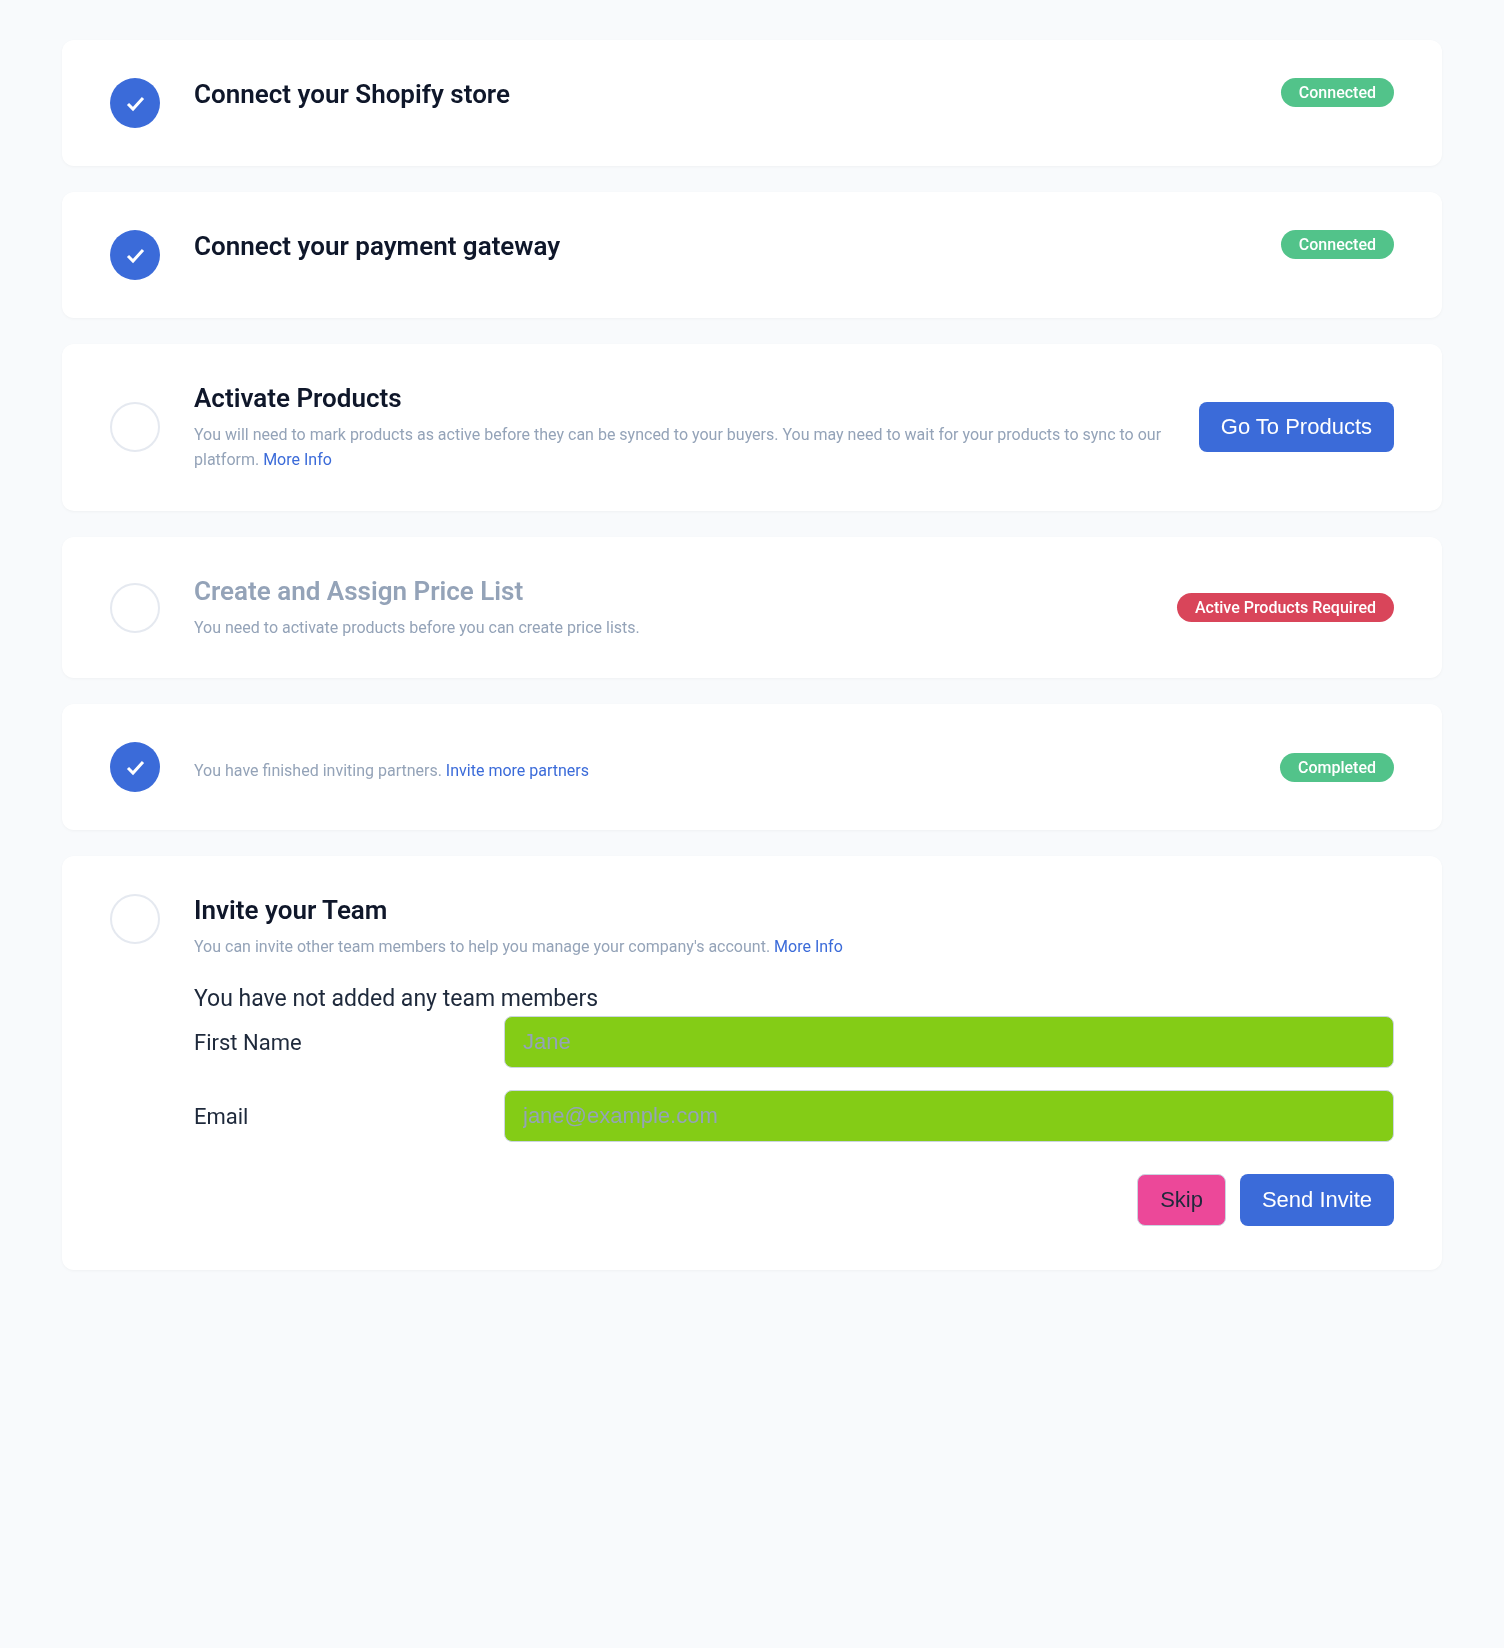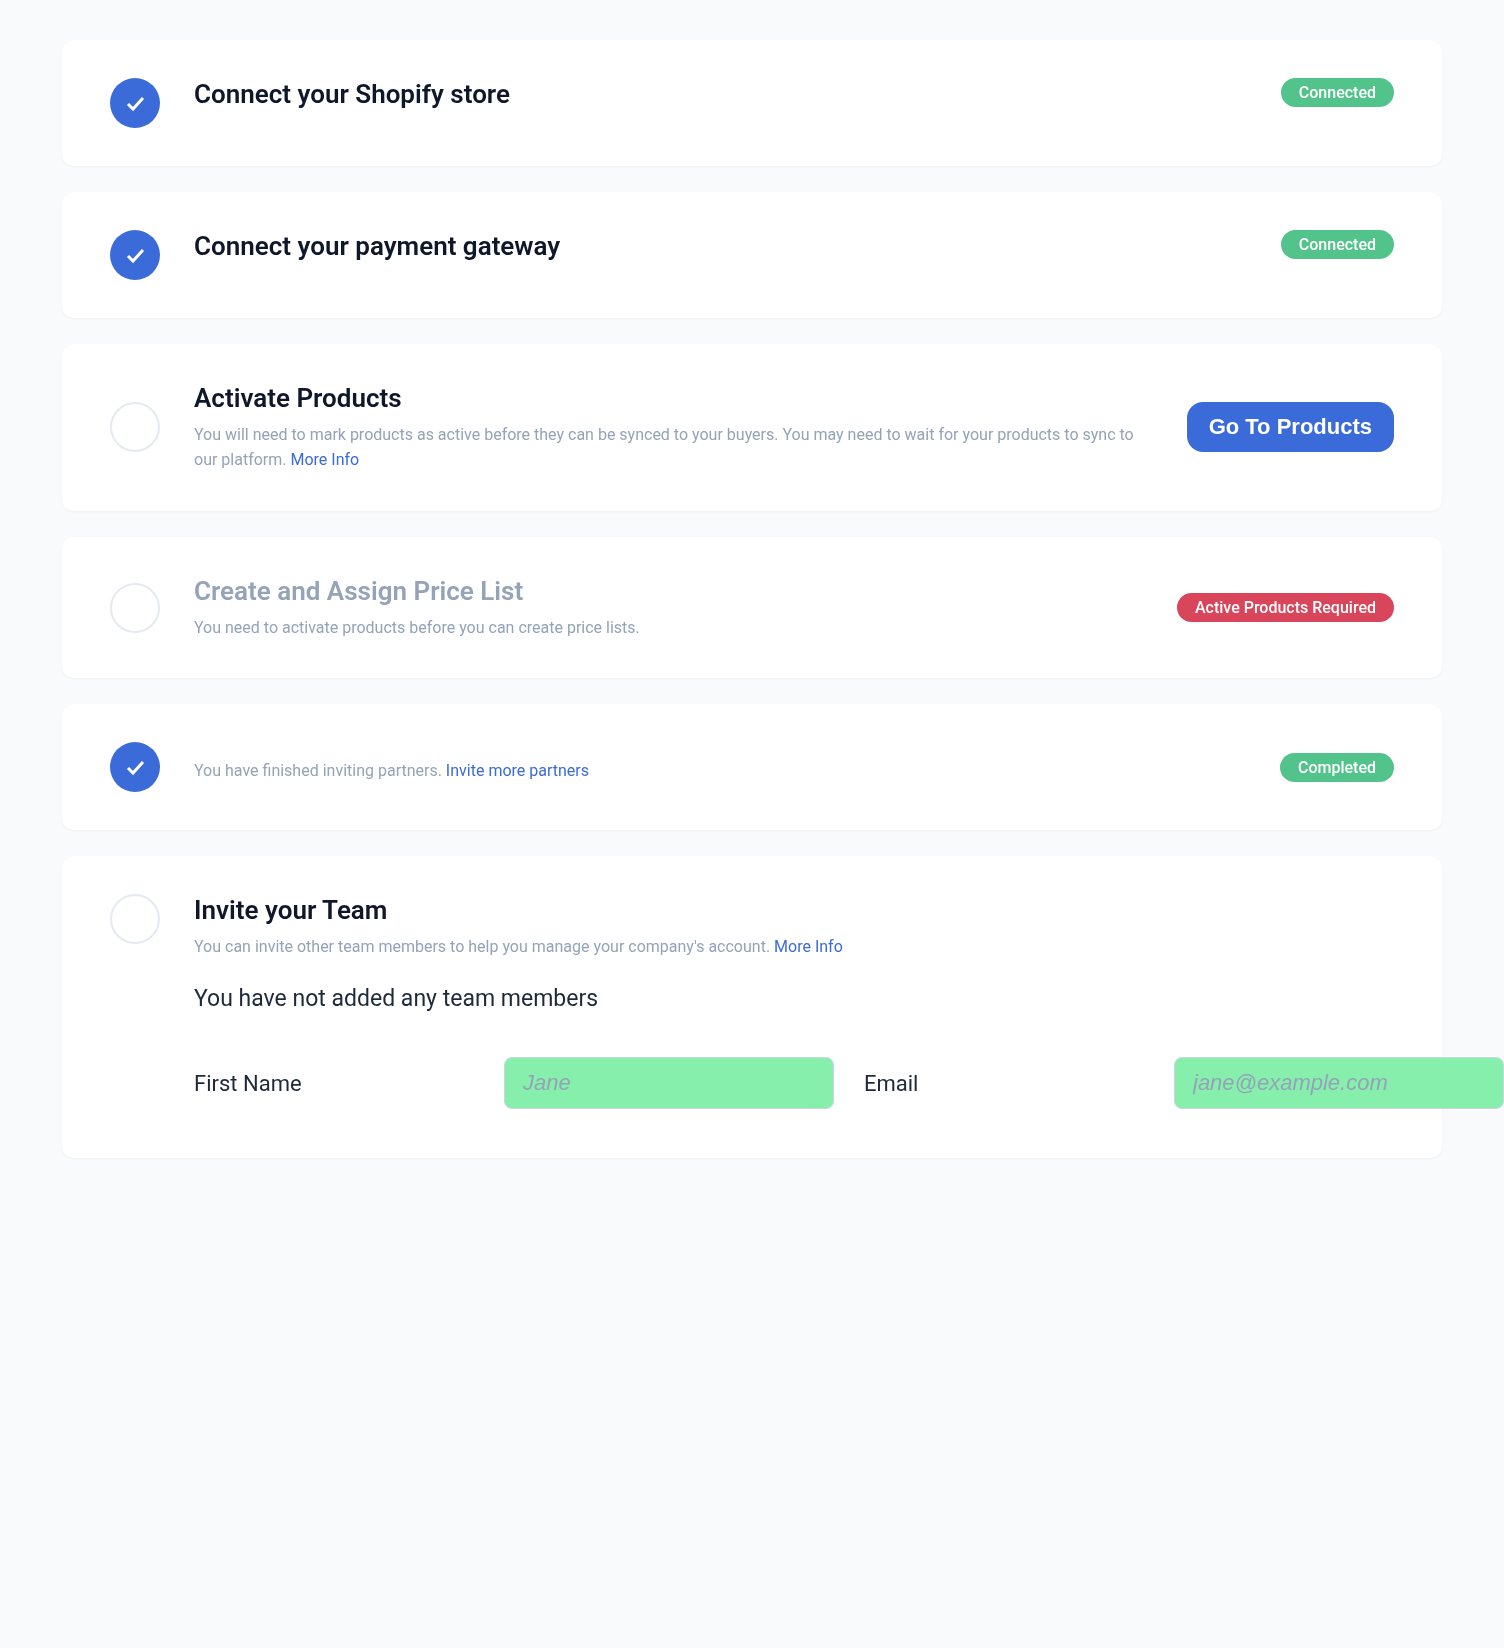--- a/index.html
+++ b/index.html
@@ -92,24 +92,24 @@
     }
     .badge.green {
       background: #52c38a;
       color: #fff;
     }
     .badge.red {
       background: #d9455a;
       color: #fff;
     }
     .btn {
-      border-radius: 16px;
+      border-radius: 8px;
       padding: 12px 22px;
       font-size: 22px;
-      font-weight: 700;
+      font-weight: 400;
       cursor: pointer;
       border: none;
       white-space: nowrap;
     }
     .btn-primary {
       background: #3b6bd9;
       color: #fff;
     }
     .btn-secondary {
       background: #ec4899;
@@ -127,45 +127,43 @@
       gap: 34px;
       align-items: flex-start;
     }
     .sub-note {
       font-size: 23px;
       color: #1e293b;
       margin-top: 22px;
       line-height: 1.5;
     }
     .form {
-      margin-top: 36px;
-      display: flex;
-      flex-direction: row;
-      gap: 30px;
+      display: flex;
+      flex-direction: column;
+      gap: 22px;
     }
     .form-row {
       display: flex;
       align-items: center;
       gap: 30px;
     }
     .form-label {
       width: 280px;
       font-size: 22px;
       color: #1e293b;
       flex-shrink: 0;
     }
     .text-input {
       flex: 1;
       font-size: 22px;
       padding: 12px 18px;
       border: 1.5px solid #cbd5e1;
       border-radius: 8px;
       color: #1e293b;
-      background: #86efac;
-      font-style: italic;
+      background: #84cc16;
     }
     .text-input::placeholder {
       color: #94a3b8;
     }
     .form-actions {
       display: flex;
       justify-content: flex-end;
       gap: 14px;
       margin-top: 10px;
     }

